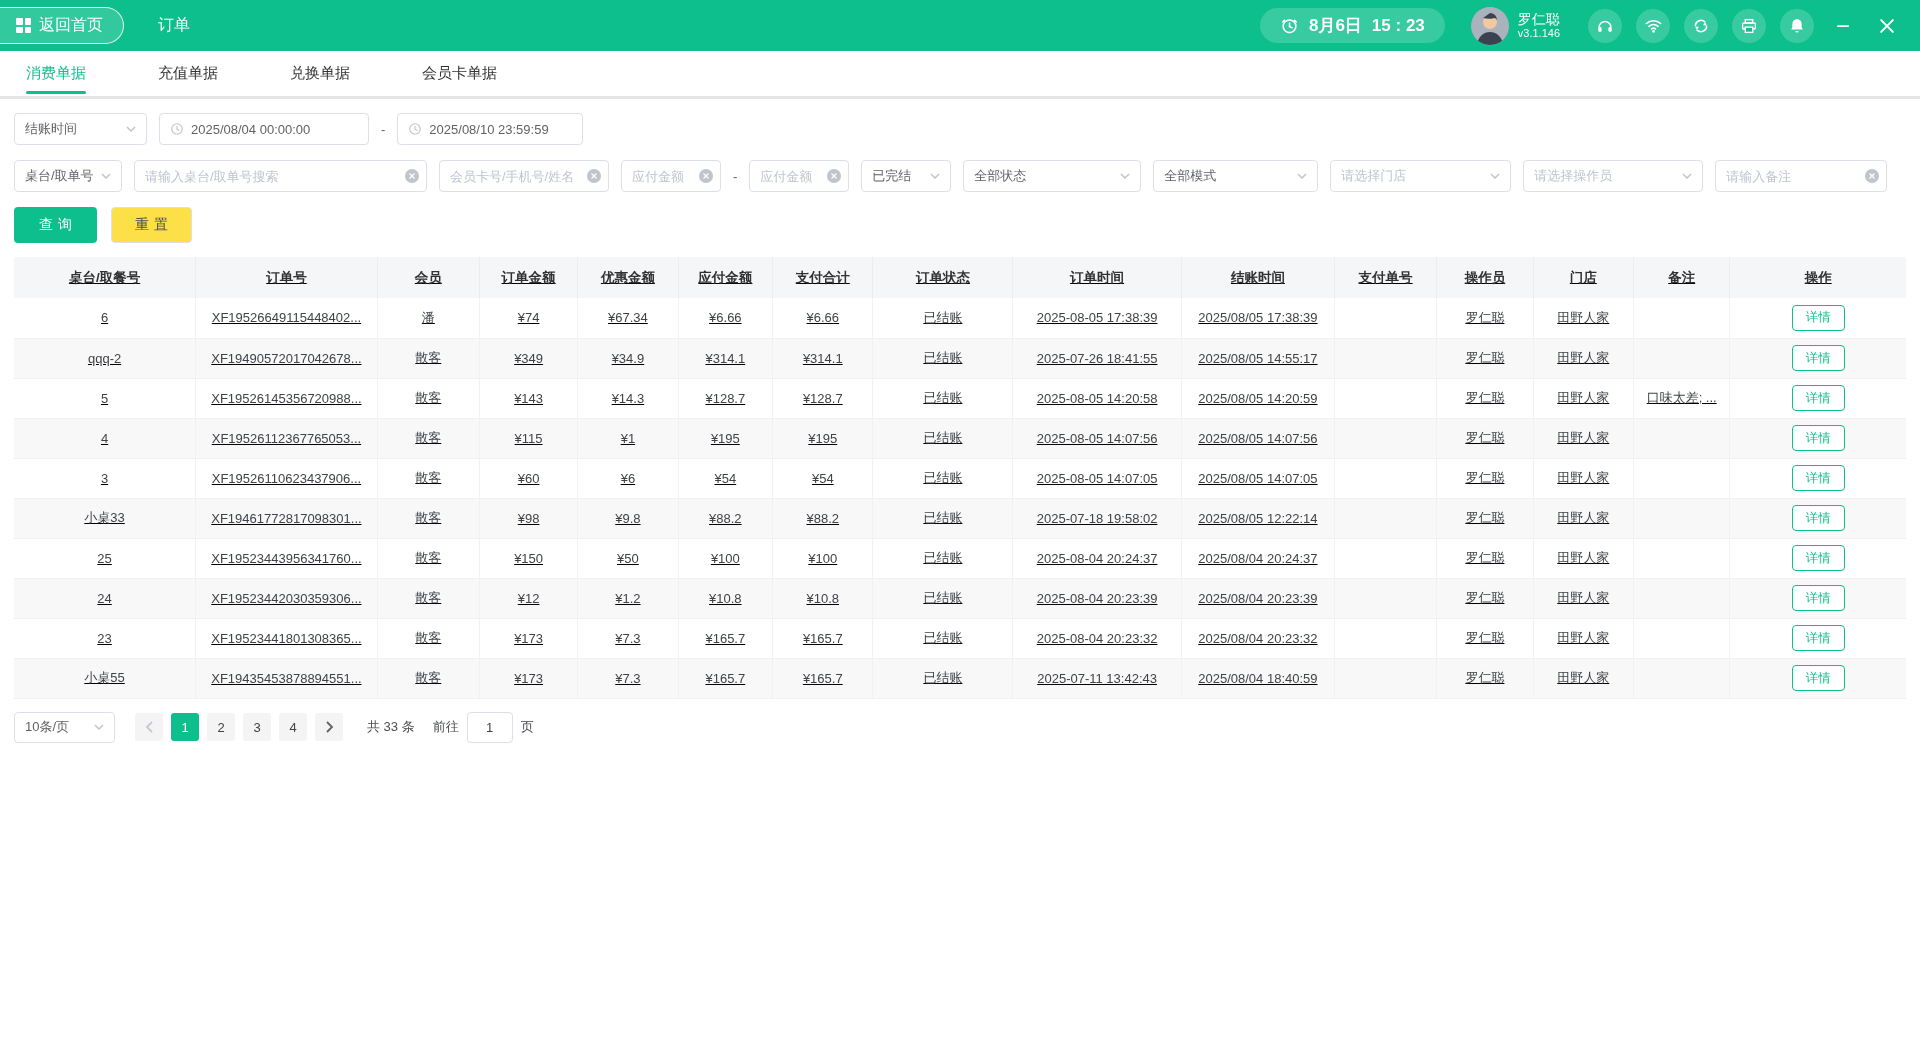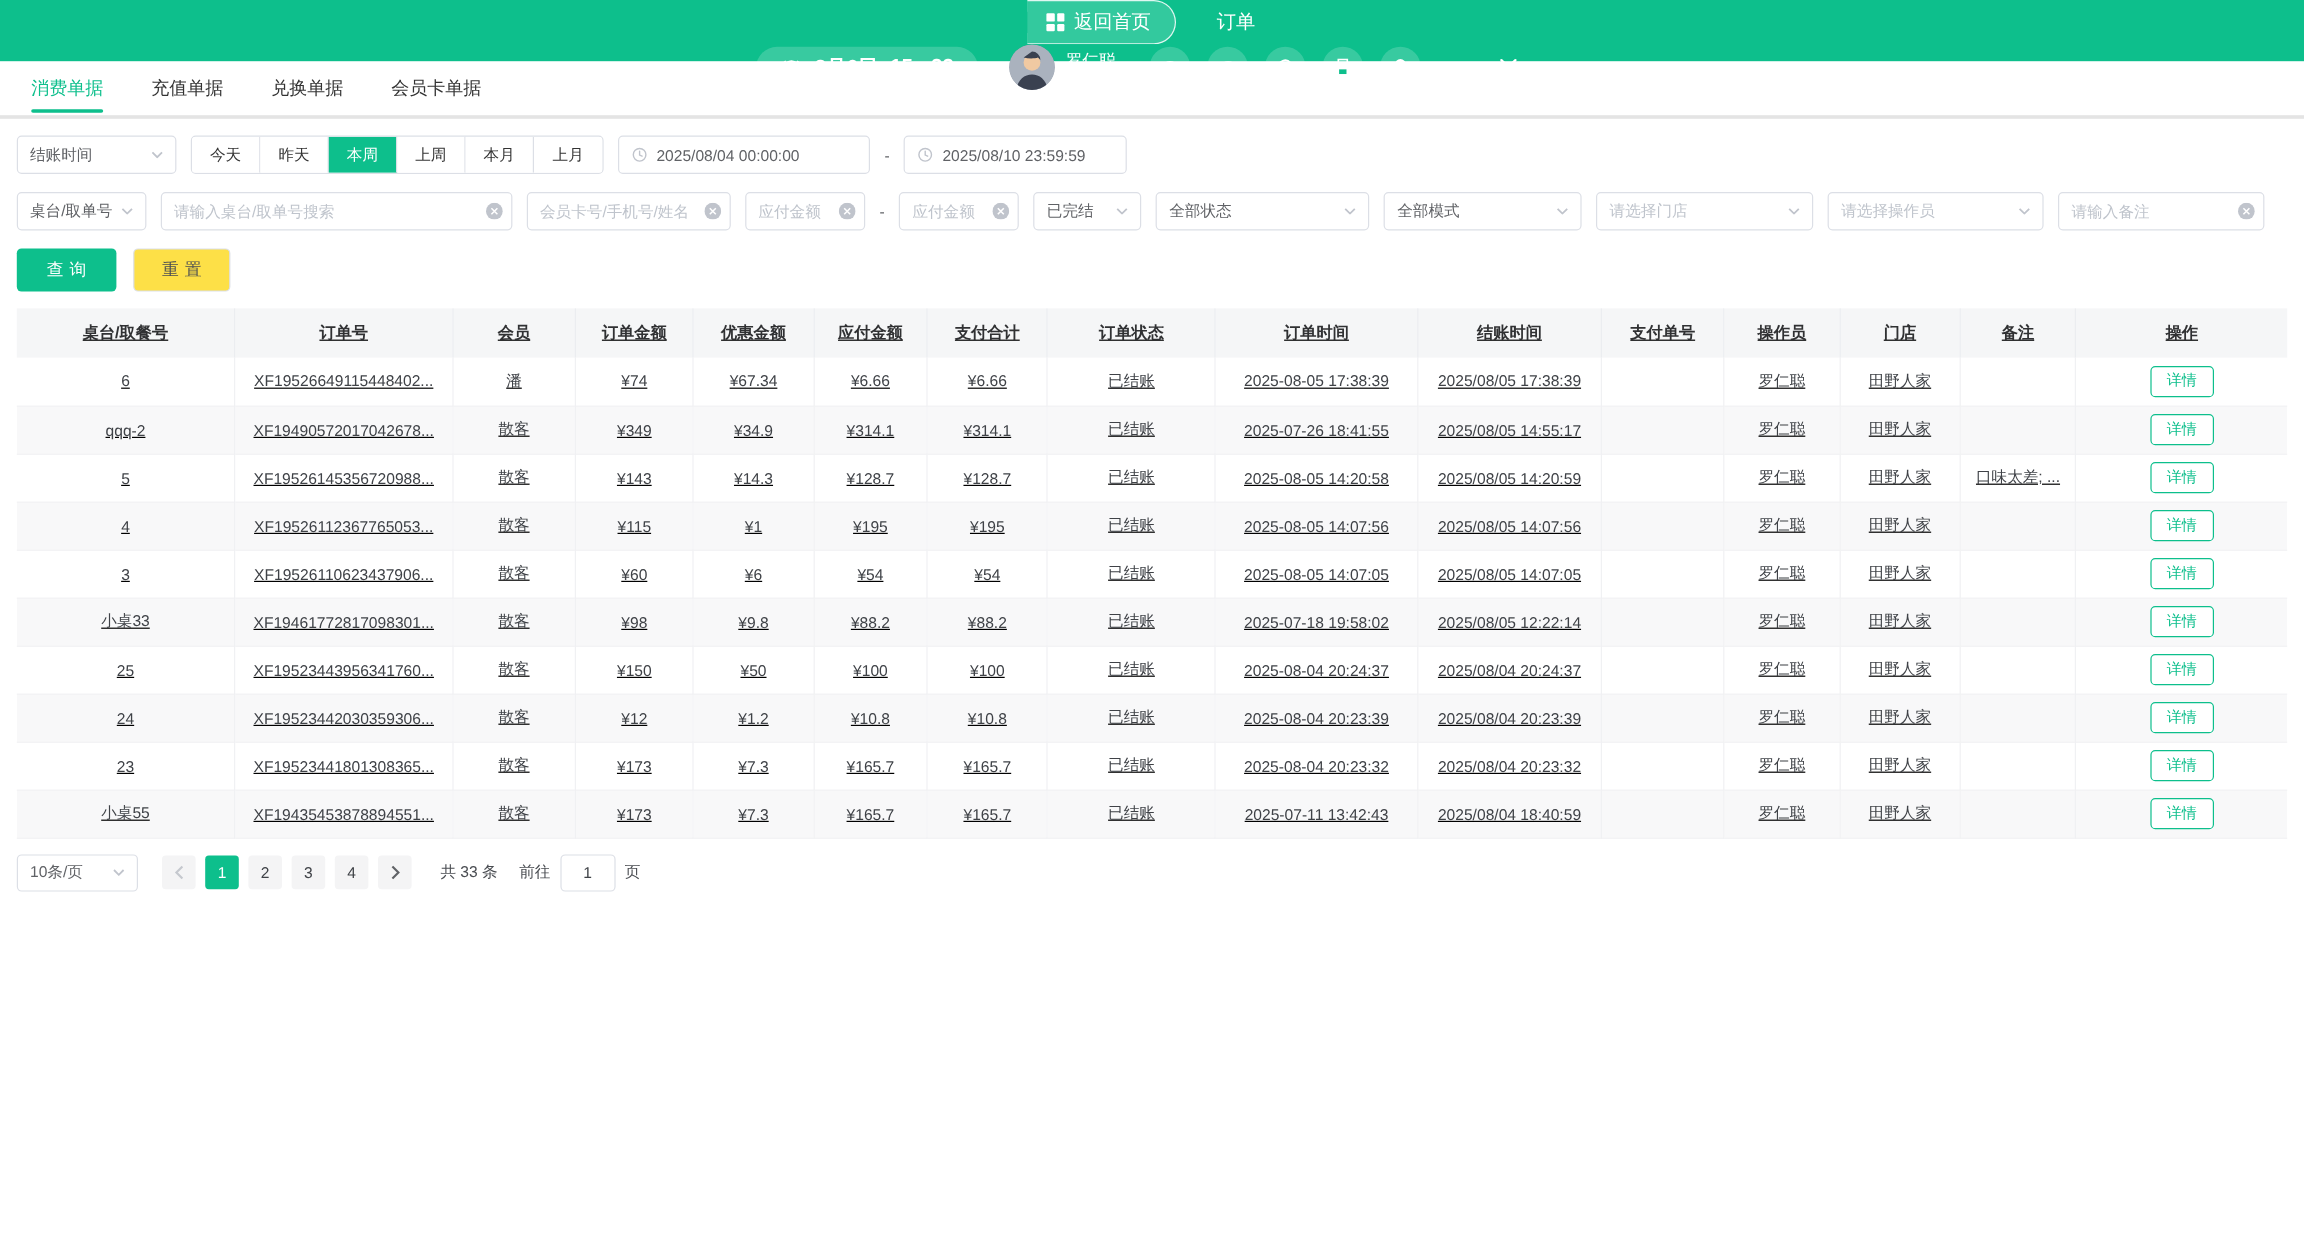--- a/index.html
+++ b/index.html
@@ -1,21 +1,21 @@
 <!DOCTYPE html>
 <html><head>
 <meta charset="utf-8">
 <style>
   * { box-sizing: border-box; margin: 0; padding: 0; }
   html, body { width: 1920px; height: 1040px; overflow: hidden; background: #fff;
     font-family: "Liberation Sans", "DejaVu Sans", sans-serif; }
 
   
   .topbar { height: 51px; background: #0dbf8c; display: flex; align-items: center;
-    justify-content: space-between; color: #fff; padding-right: 18px; flex-direction: column; }
+    justify-content: space-between; color: #fff; padding-right: 18px; }
   .topbar-left { display: flex; align-items: center; height: 100%; }
   .back-pill { display: flex; align-items: center; gap: 8px; height: 37px;
     padding: 0 20px 0 16px; background: rgba(255,255,255,0.16);
     border: 1px solid rgba(255,255,255,0.85); border-left: none;
     border-radius: 0 19px 19px 0; cursor: pointer; }
   .back-pill span { font-size: 16px; }
   .grid-icon { width: 15px; height: 15px; display: grid; grid-template-columns: 1fr 1fr;
     gap: 2px; }
   .grid-icon i { background: #fff; border-radius: 1px; }
   .page-title { font-size: 16px; margin-left: 34px; }
@@ -30,21 +30,21 @@
   .user-meta { display: flex; flex-direction: column; line-height: 1.15; }
   .user-name { font-size: 14px; }
   .user-version { font-size: 11px; opacity: 0.95; }
   .icon-circle { width: 34px; height: 34px; border-radius: 50%;
     background: rgba(255,255,255,0.18); display: flex; align-items: center;
     justify-content: center; cursor: pointer; flex: none; }
   .win-btn { width: 30px; height: 34px; display: flex; align-items: center;
     justify-content: center; cursor: pointer; }
 
   
-  .tabbar { display: flex; align-items: stretch; height: 45px; padding: 0 26px; gap: 40px; }
+  .tabbar { display: flex; align-items: stretch; height: 45px; padding: 0 26px; gap: 72px; }
   .tab { display: flex; align-items: center; font-size: 15px; color: #333;
     cursor: pointer; position: relative; }
   .tab.active { color: #0dbf8c; }
   .tab.active::after { content: ""; position: absolute; left: 0; right: 0; bottom: 2px;
     height: 3px; background: #0dbf8c; border-radius: 2px; }
   .tab-divider { height: 3px; background: #e4e4e4; }
 
   
   .filters { padding: 14px 14px 0 14px; }
   .filters-row { display: flex; align-items: center; gap: 12px; margin-bottom: 15px; flex-wrap: nowrap; }
@@ -202,28 +202,20 @@
 </div>
 <div class="tab-divider"></div>
 
 <div class="filters">
   <div class="filters-row">
     <div class="ctl select" style="width:133px">
       <span>结账时间</span>
       <svg width="10" height="6" viewBox="0 0 10 6">
           <polyline points="1,1 5,5 9,1" fill="none" stroke="#c0c4cc" stroke-width="1.5"></polyline>
         </svg>
-    </div>
-    <div class="qr-group">
-      <button class="qr-btn">今天</button>
-      <button class="qr-btn">昨天</button>
-      <button class="qr-btn active">本周</button>
-      <button class="qr-btn">上周</button>
-      <button class="qr-btn">本月</button>
-      <button class="qr-btn">上月</button>
     </div>
     <div class="ctl date-ctl" style="width:210px">
       <svg width="14" height="14" viewBox="0 0 24 24">
         <circle cx="12" cy="12" r="9" fill="none" stroke="#c0c4cc" stroke-width="2"></circle>
         <path d="M12 7v5.5l3.5 1.5" fill="none" stroke="#c0c4cc" stroke-width="2" stroke-linecap="round"></path>
       </svg>
       <span>2025/08/04 00:00:00</span>
     </div>
     <span class="dash">-</span>
     <div class="ctl date-ctl" style="width:186px">

